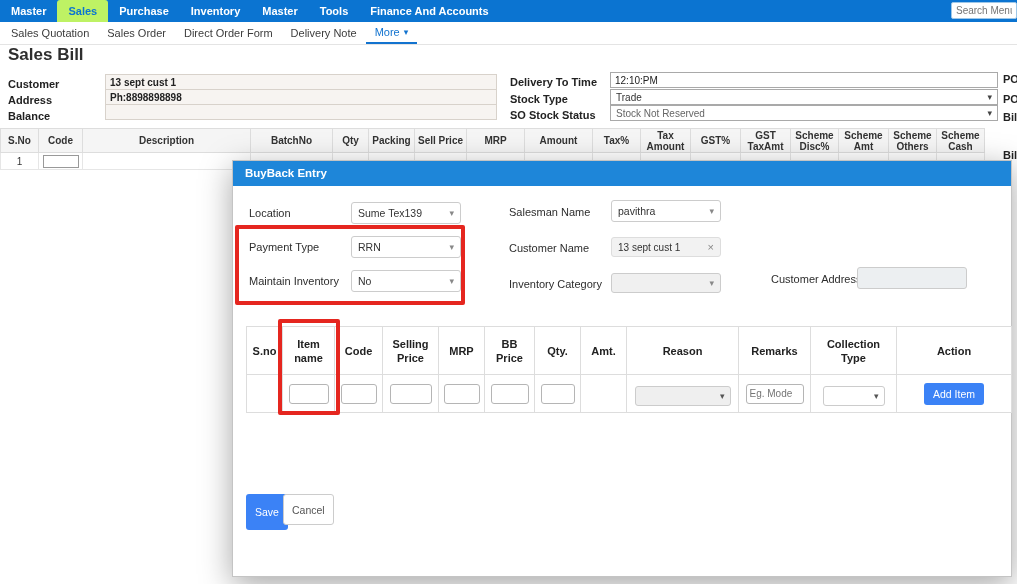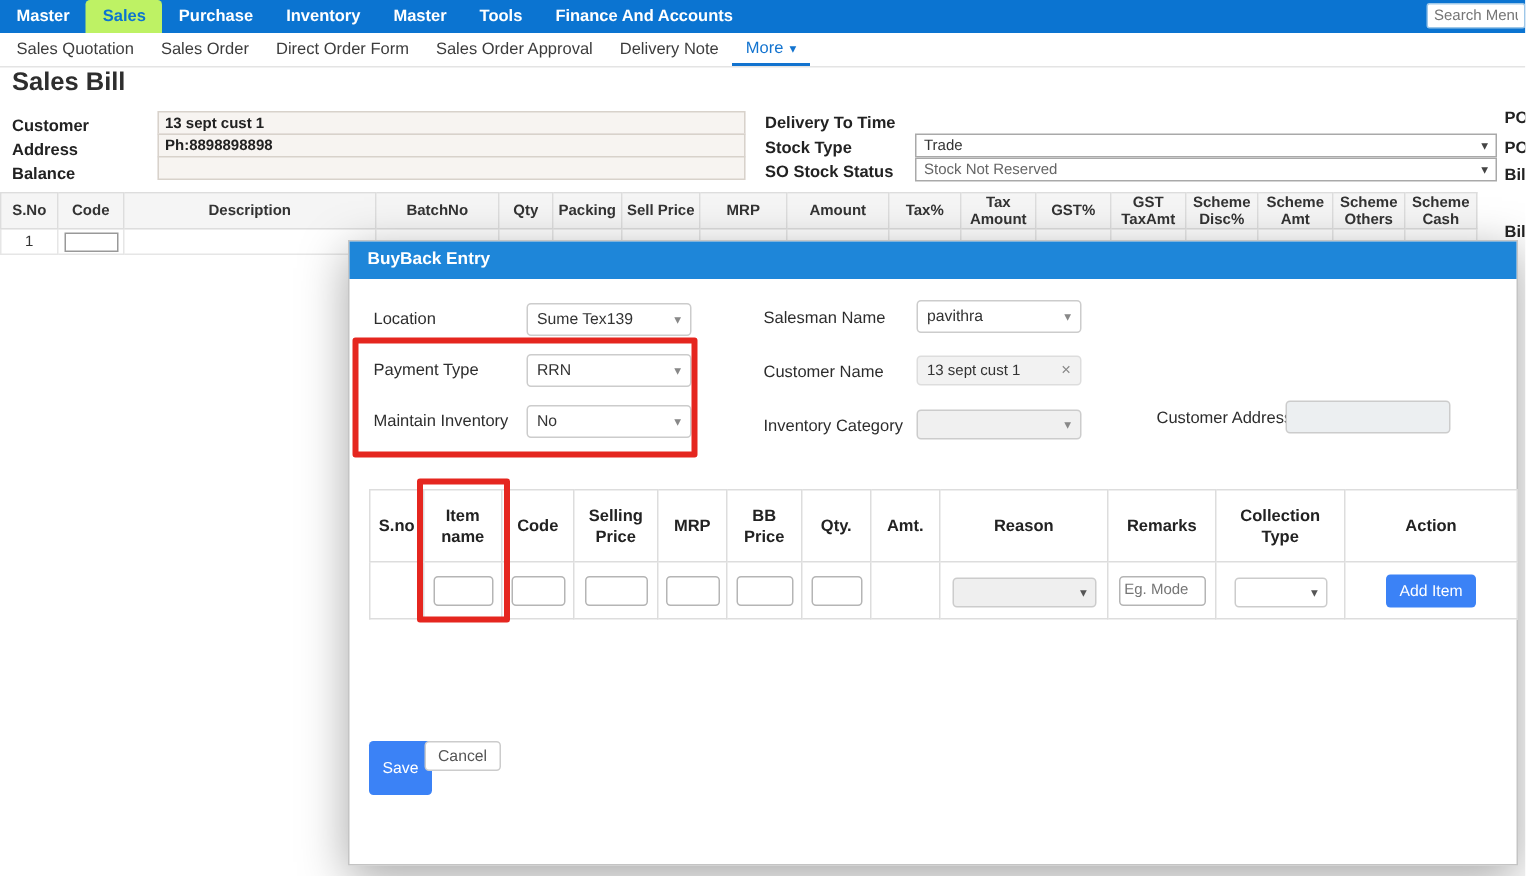--- a/index.html
+++ b/index.html
@@ -57,21 +57,21 @@
   .mtable th { border:1px solid #ddd; font-size:11px; font-weight:bold; color:#222; height:48px; text-align:center; line-height:14px; padding:0 2px; background:#fff; }
   .mtable td { border:1px solid #ddd; height:38px; text-align:center; vertical-align:middle; }
   .cell-input { height:20px; border:1px solid #b5b5b5; border-radius:3px; font-size:10px; padding:0 3px; font-family:"Liberation Sans", sans-serif; }
   .w-item { width:40px; } .w-code { width:36px; } .w-sell { width:42px; } .w-mrp { width:36px; }
   .w-bb { width:38px; } .w-qty { width:34px; } .w-rem { width:58px; }
   .mini-sel { display:inline-flex; align-items:center; justify-content:space-between; height:20px; border:1px solid #ccc; border-radius:3px; padding:0 5px; font-size:10px; color:#555; cursor:pointer; }
   .reason-sel { width:96px; background:#efefef; }
   .coll-sel { width:62px; background:#fff; }
   .btn-blue { height:22px; background:#3b82f6; color:#fff; border:none; border-radius:3px; font-size:10.5px; padding:0 9px; cursor:pointer; font-family:"Liberation Sans", sans-serif; }
   .btn-save { position:absolute; left:13px; top:333px; height:36px; }
-  .btn-cancel { position:absolute; left:50px; top:333px; height:20px; background:#fff; border:1px solid #ccc; border-radius:3px; color:#555; font-size:10.5px; padding:0 8px; cursor:pointer; font-family:"Liberation Sans", sans-serif; }
+  .btn-cancel { position:absolute; left:50px; top:333px; height:31px; background:#fff; border:1px solid #ccc; border-radius:3px; color:#555; font-size:10.5px; padding:0 8px; cursor:pointer; font-family:"Liberation Sans", sans-serif; }
 </style>
 </head>
 <body>
 
 <div class="screen">
 
   <div class="topnav">
     <span class="nav-tab">Master</span>
     <span class="nav-tab active">Sales</span>
     <span class="nav-tab">Purchase</span>
@@ -79,40 +79,40 @@
     <span class="nav-tab">Master</span>
     <span class="nav-tab">Tools</span>
     <span class="nav-tab">Finance And Accounts</span>
     <input class="nav-search" placeholder="Search Menu" style="">
   </div>
 
   <div class="subnav">
     <span class="subnav-item">Sales Quotation</span>
     <span class="subnav-item">Sales Order</span>
     <span class="subnav-item">Direct Order Form</span>
-    <span class="subnav-item">Sales Order Approval</span>
     <span class="subnav-item">Delivery Note</span>
     <span class="subnav-item more">
       <span>More</span>
       <span class="caret">▾</span>
     </span>
   </div>
 
   <div class="page-title">Sales Bill</div>
 
   <span class="flabel" style="left:8px; top:78px;">Customer</span>
   <span class="flabel" style="left:8px; top:94px;">Address</span>
   <span class="flabel" style="left:8px; top:110px;">Balance</span>
   <input class="left-input" style="top: 74px;" value="13 sept cust 1">
   <input class="left-input" style="top: 89px;" value="Ph:8898898898">
   <input class="left-input" style="top: 104px;">
 
   <span class="flabel" style="left:510px; top:76px;">Delivery To Time</span>
   <span class="flabel" style="left:510px; top:93px;">Stock Type</span>
   <span class="flabel" style="left:510px; top:109px;">SO Stock Status</span>
+  <input class="right-input" style="top: 72px;" value="12:10:PM">
   <div class="sel" style="top:89px;gap:22px;">
     <span>Trade</span>
     <span class="caret">▾</span>
   </div>
   <div class="sel muted" style="top:105px;">
     <span>Stock Not Reserved</span>
     <span class="caret">▾</span>
   </div>
 
   <span class="edge" style="top:73px;">PO</span>

